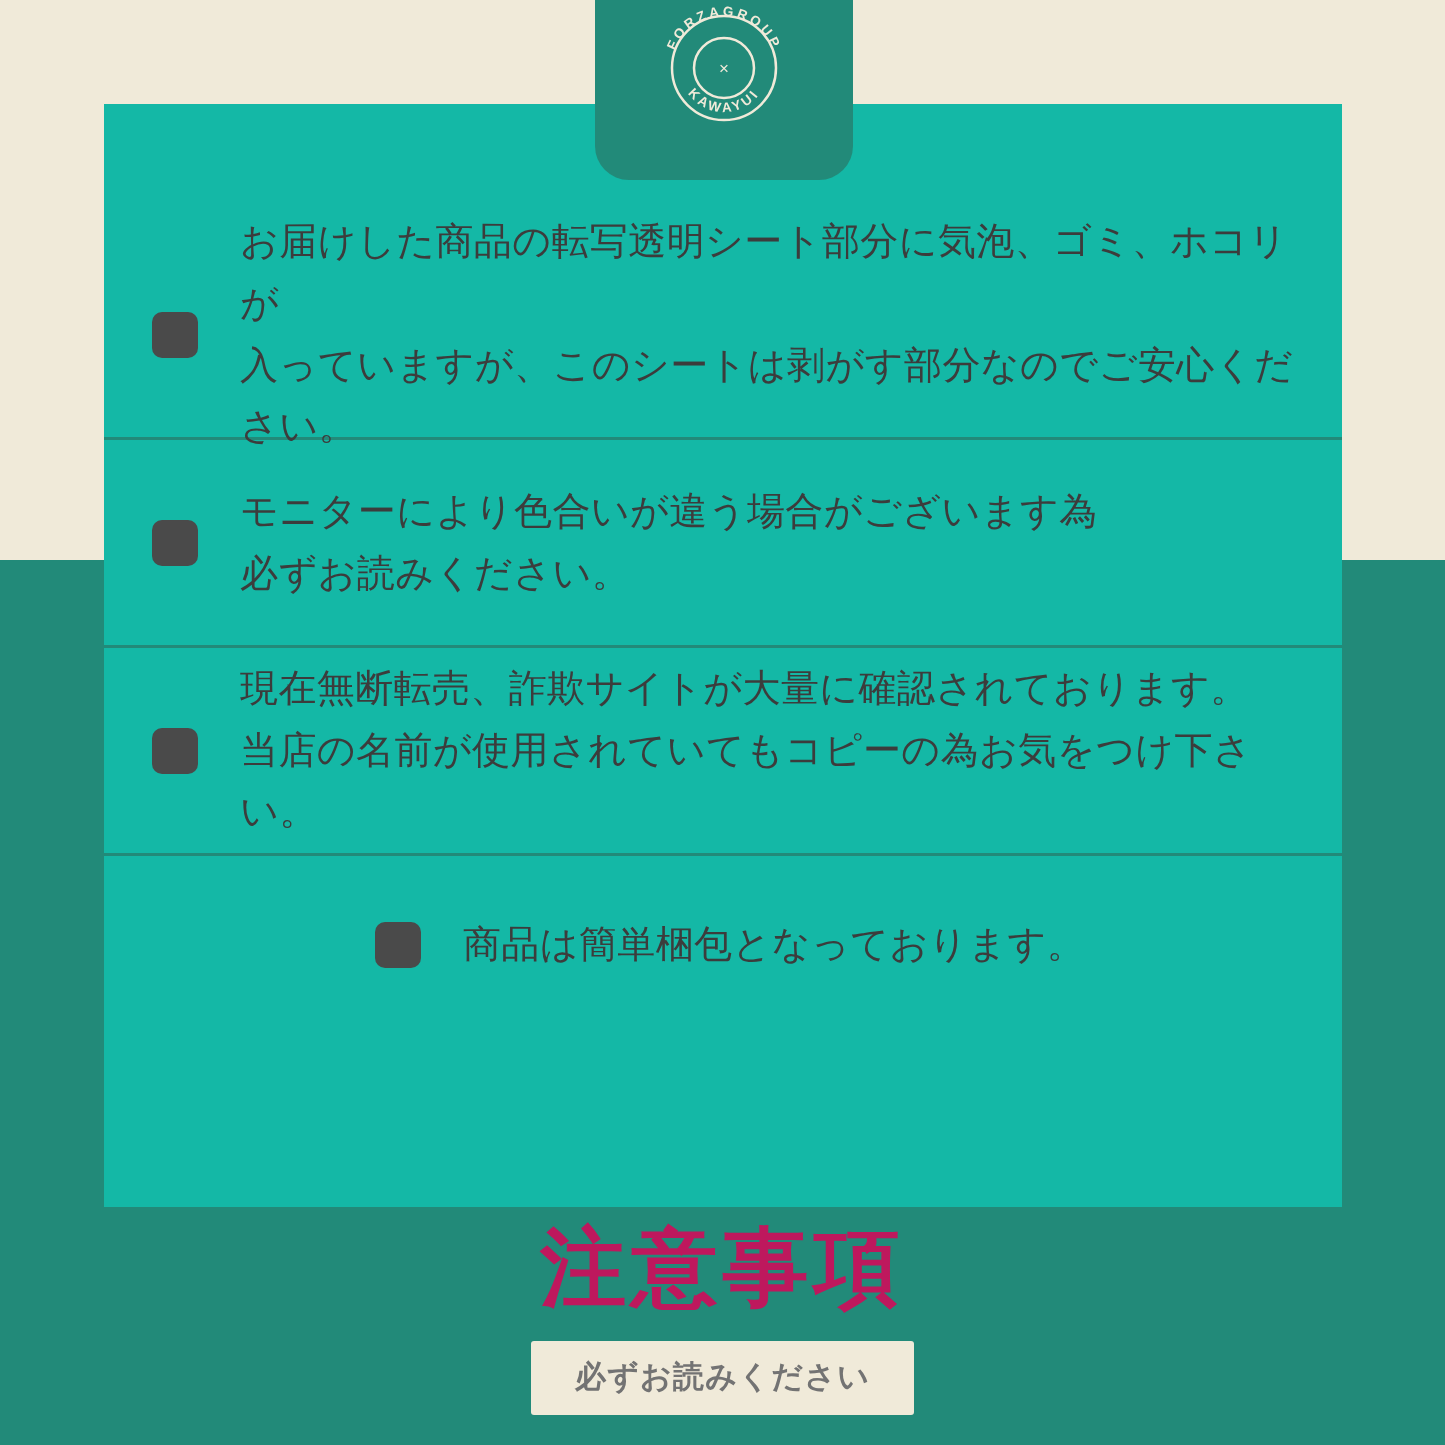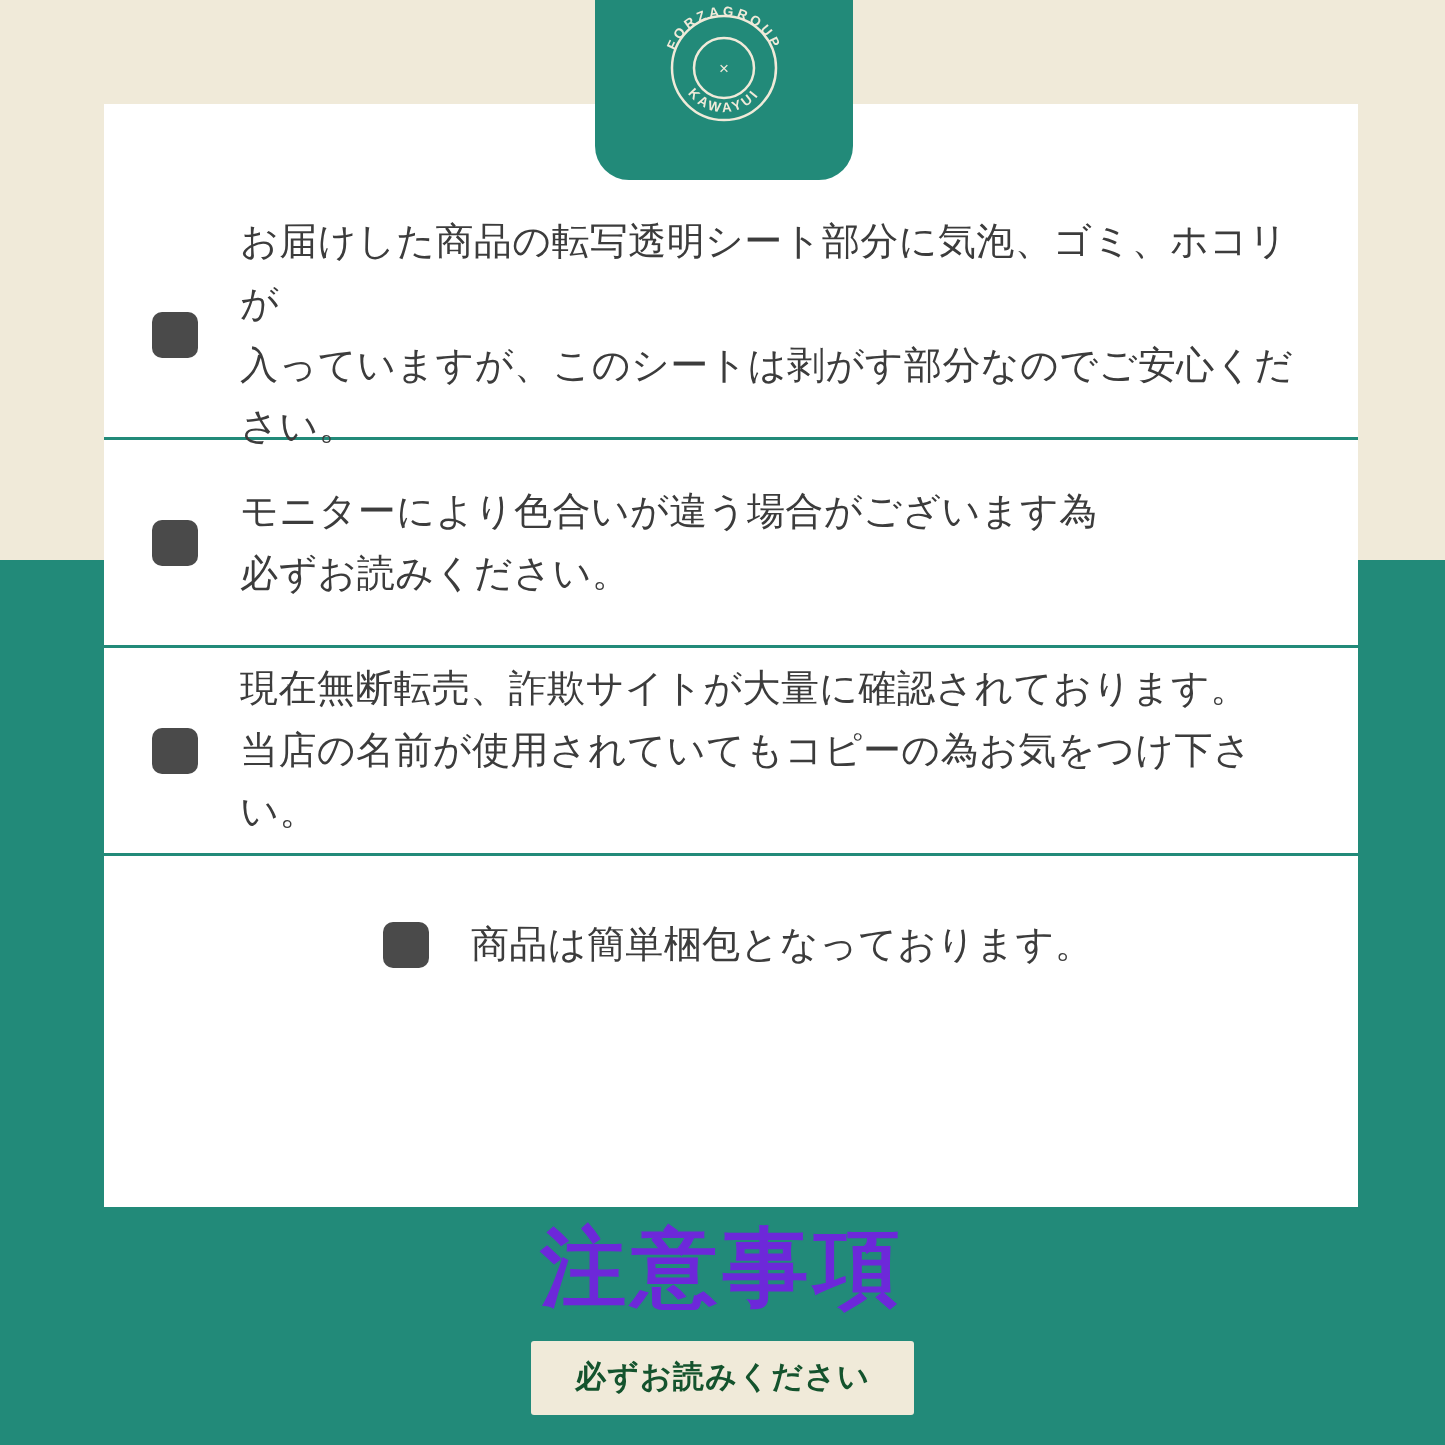--- a/index.html
+++ b/index.html
@@ -54,23 +54,22 @@
     display: block;
   }
 
   
   .card {
     position: absolute;
     left: 104px;
     top: 104px;
     width: 1238px;
     height: 1103px;
-    background: #ffffff;
+    background: #14b8a6;
     z-index: 3;
-    padding-left: 16px;
   }
 
   .rows {
     position: absolute;
     left: 0;
     top: 128px;
     width: 100%;
   }
 
   .row {
@@ -110,31 +109,31 @@
     position: absolute;
     left: 0;
     top: 1212px;
     width: 1445px;
     text-align: center;
     z-index: 4;
   }
   .headline {
     font-size: 86px;
     font-weight: 700;
-    color: #6d28d9;
+    color: #be185d;
     letter-spacing: 0.06em;
     line-height: 1.1;
     margin: 0;
     padding-top: 8px;
   }
   .subpill {
     display: inline-block;
     margin-top: 26px;
     background: #f0ead9;
-    color: #14532d;
+    color: #737373;
     font-size: 31px;
     font-weight: 700;
     letter-spacing: 0.04em;
     padding: 15px 44px 17px 44px;
     border-radius: 3px;
   }
 </style>
 </head>
 <body>
 

